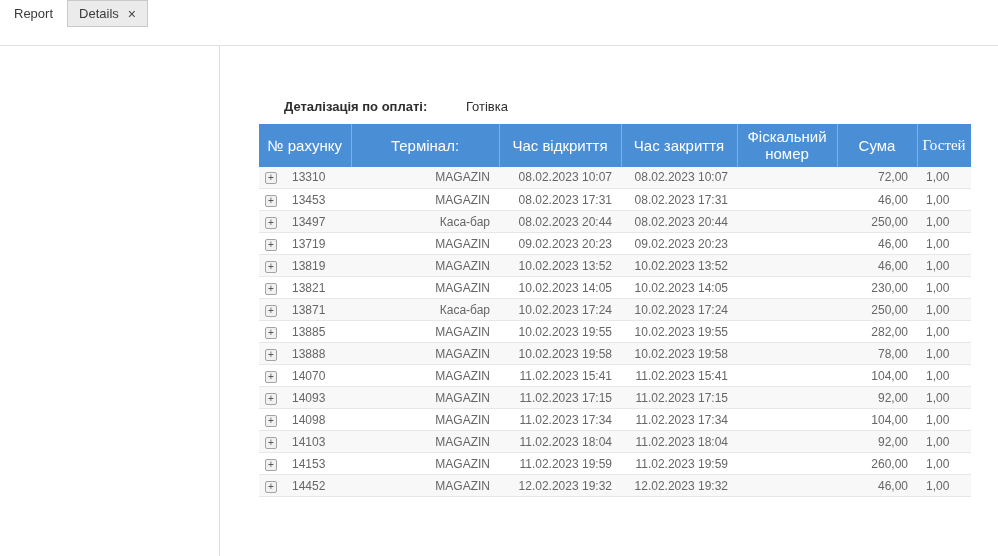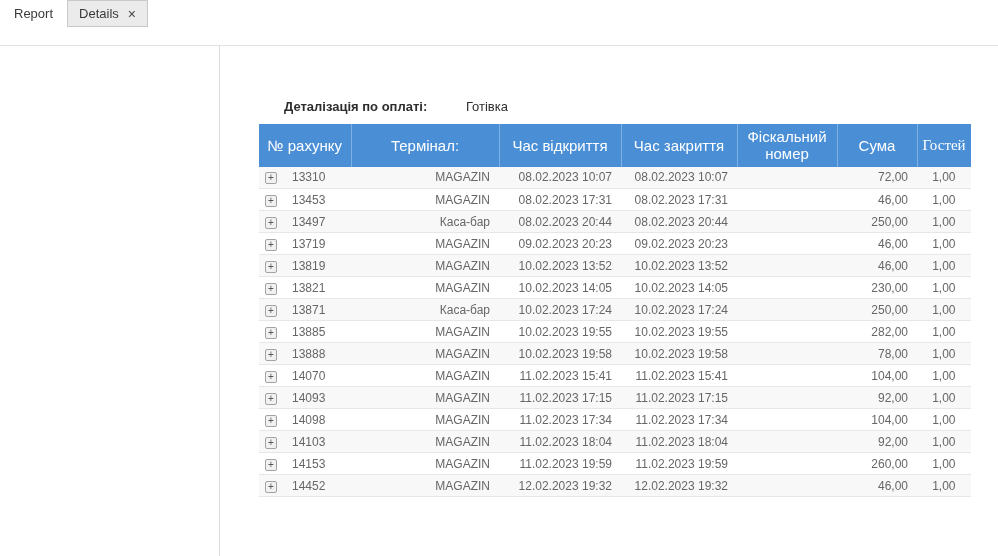--- a/index.html
+++ b/index.html
@@ -109,21 +109,21 @@
   tbody tr:nth-child(odd) { background: #f8f8f8; }
   tbody tr:nth-child(even) { background: #ffffff; }
 
   td.cell-expand  { padding: 3px 4px; text-align: center; }
   td.cell-account { text-align: left; }
   td.cell-terminal{ text-align: right; }
   td.cell-open    { text-align: right; }
   td.cell-close   { text-align: right; }
   td.cell-fiscal  { text-align: left; }
   td.cell-sum     { text-align: right; }
-  td.cell-guests  { text-align: center; }
+  td.cell-guests  { text-align: left; }
 
   .expand-btn {
     display: inline-block;
     width: 12px; height: 12px;
     line-height: 10px;
     font-size: 10px;
     text-align: center;
     color: #555;
     background: #f1f1f1;
     border: 1px solid #a3a3a3;

